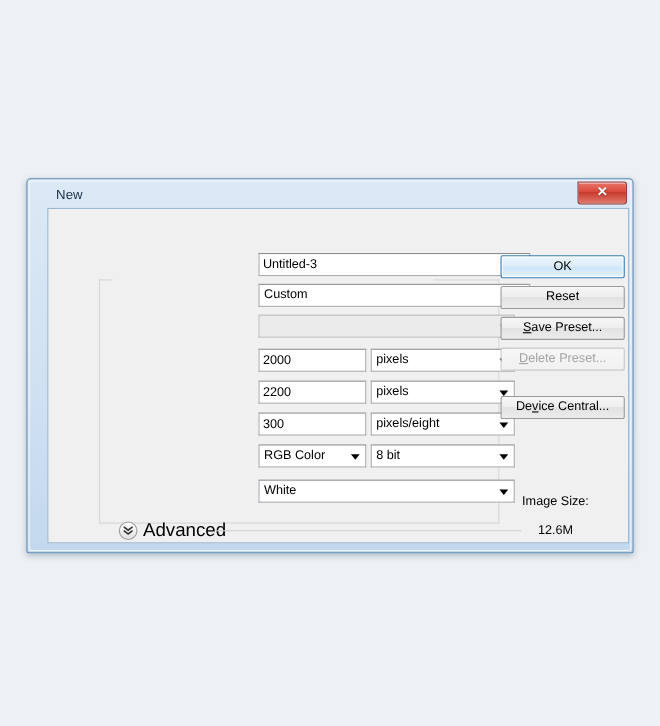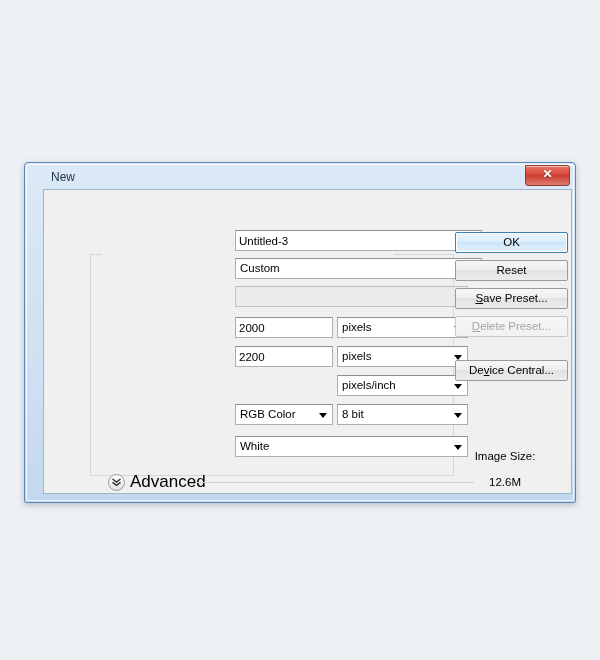--- a/index.html
+++ b/index.html
@@ -330,22 +330,23 @@
         <div class="combo" style="left:293px; width:131px;">
           <span>pixels</span>
           <span class="arw"></span>
         </div>
       </div>
 
       <div class="row" style="top:185px;">
         <div class="lbl" style="width:186px;">
           <u>R</u><span>esolution:</span>
         </div>
+        <input class="tf" style="left: 191px; width: 98px;" value="300">
         <div class="combo" style="left:293px; width:131px;">
-          <span>pixels/inch</span>
+          <span>pixels/eight</span>
           <span class="arw"></span>
         </div>
       </div>
 
       <div class="row" style="top:214px;">
         <div class="lbl" style="width:186px;">
           <span>Color </span><u>M</u><span>ode:</span>
         </div>
         <div class="combo" style="left:191px; width:98px;">
           <span>RGB Color</span>

